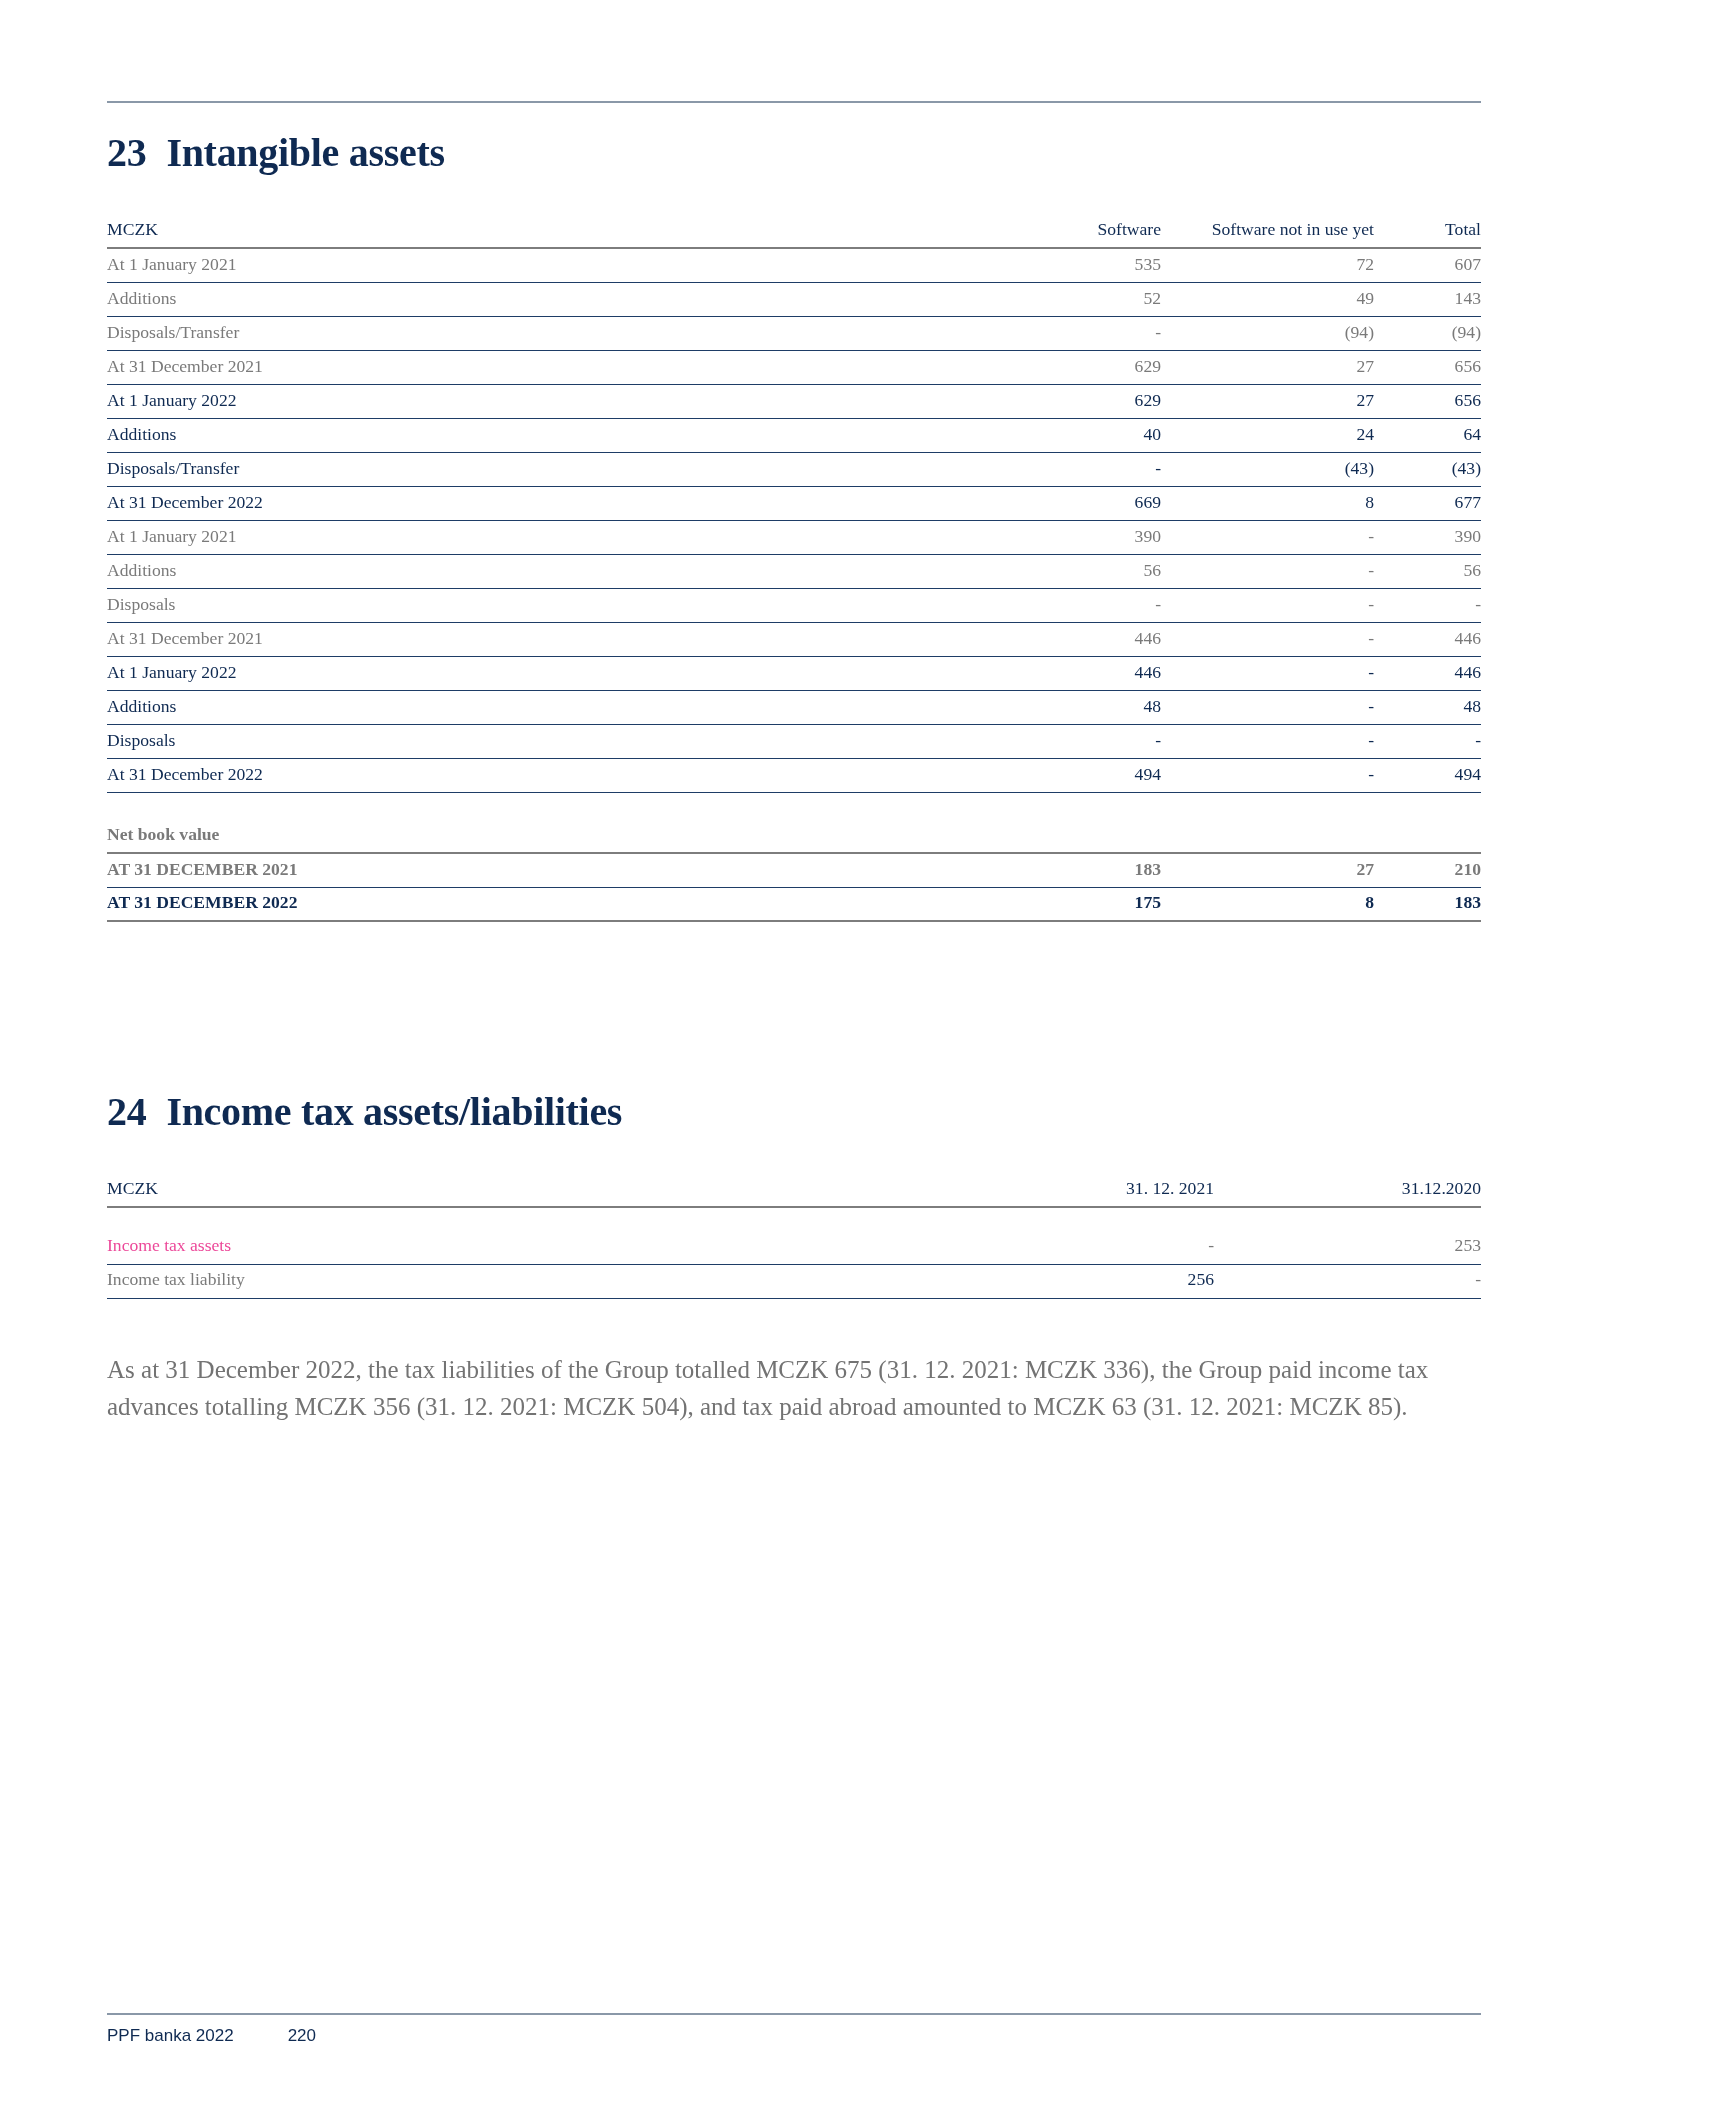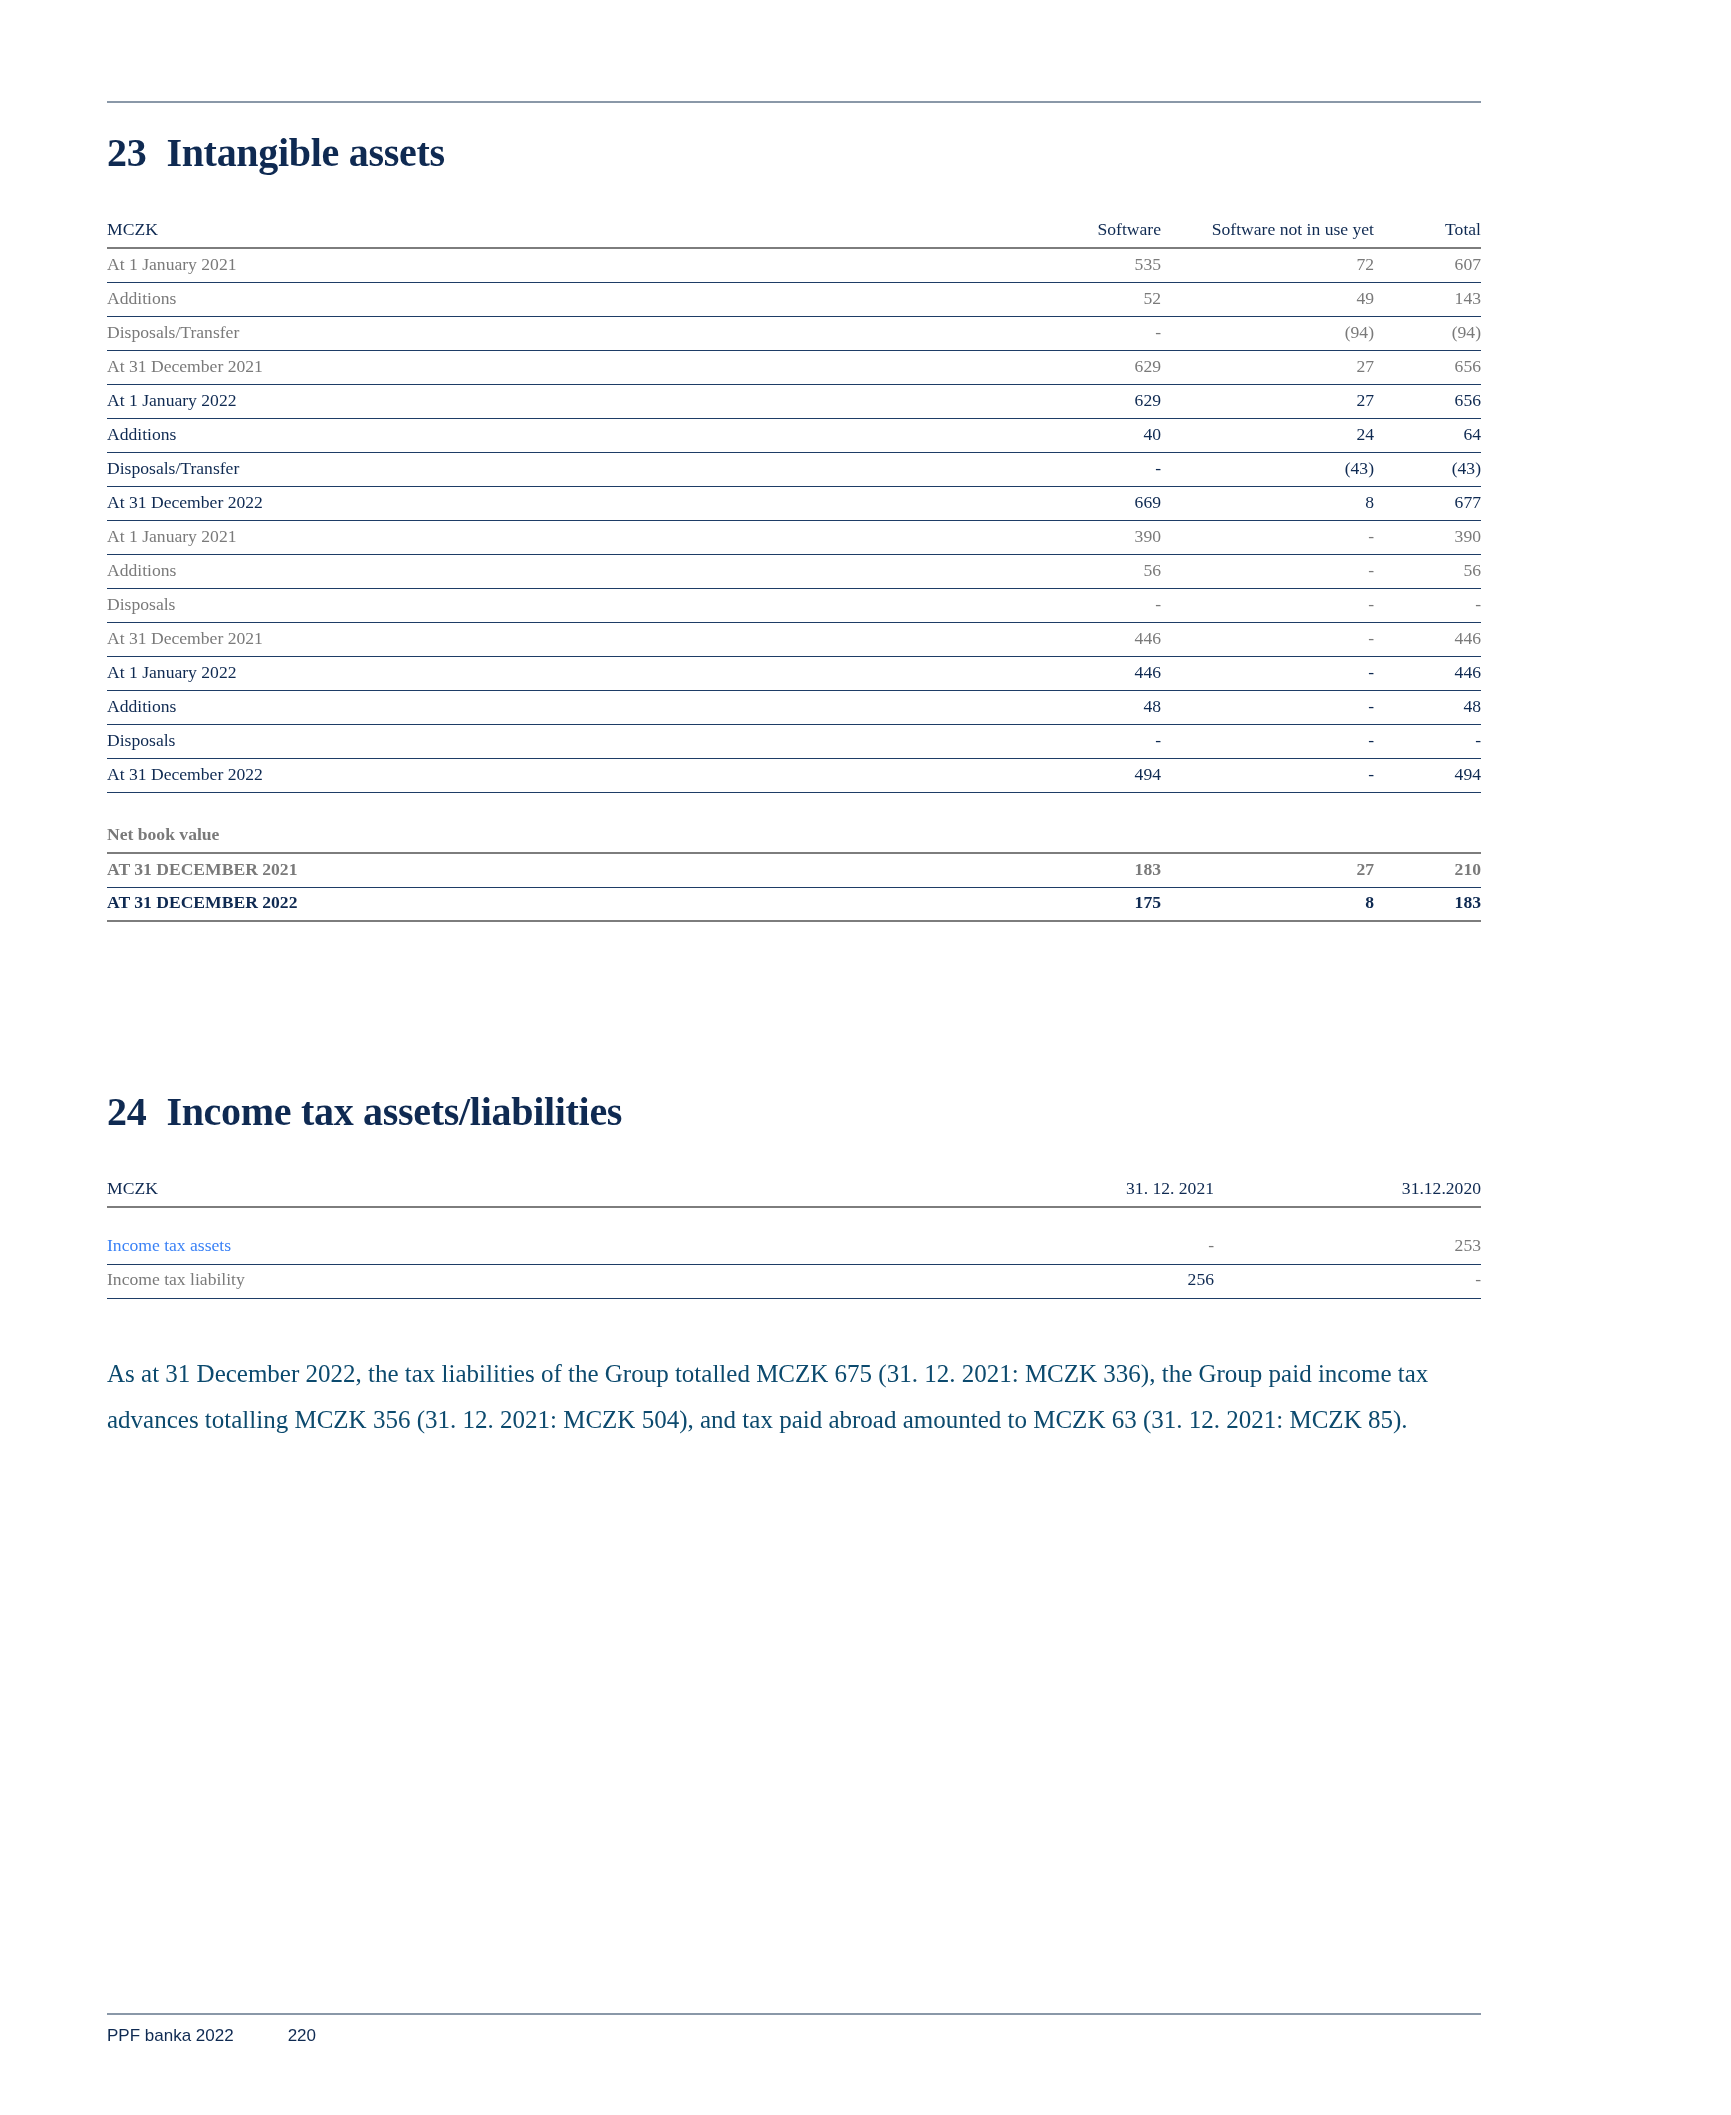--- a/index.html
+++ b/index.html
@@ -18,22 +18,22 @@
   .c2 { right: 107px; text-align: right; margin-left: 41px; }  
   .c3 { right: 0; text-align: right; }
   .hdr { border-bottom: 2.7px solid #7d7d7d; color: #0f2a52; }
   .cat { height: 57px; border-bottom: 2.7px solid #7d7d7d; color: #7a7a7a; font-weight: bold; }
   .r { border-bottom: 1.8px solid #1e3d66; }
   .gray { color: #7a7a7a; }
   .navy { color: #0f2a52; }
   .bold { font-weight: bold; }
   .last-gray { border-bottom: 2.7px solid #7d7d7d; }
   .gap { height: 20px; }
-  .para { position: absolute; left: 0; width: 1393px; font-size: 25px; line-height: 46px;
-          color: #0c4a6e; margin: 0; }
+  .para { position: absolute; left: 0; width: 1393px; font-size: 25px; line-height: 37px;
+          color: #737373; margin: 0; }
   .foot-rule { position: absolute; top: 2013px; left: 0; width: 1374px; height: 1.8px; background: #8a98a8; }
   .footer { position: absolute; top: 2026px; left: 0; font-family: "Liberation Sans", "DejaVu Sans", sans-serif;
             font-size: 17px; color: #0f2a52; }
   .footer span { display: inline-block; }
   .footer .pg { margin-left: 54px; text-align: right; }
   
   .t1 { right: 267px; text-align: right; }
   .t2 { right: 0; text-align: right; }
 </style>
 </head>
@@ -174,21 +174,21 @@
 
   <div class="tbl" style="top:1174px;">
     <div class="row hdr">
       <span class="c0">MCZK</span>
       <span class="t1">31. 12. 2021</span>
       <span class="t2">31.12.2020</span>
     </div>
     <div class="gap" style="height:22.6px;"></div>
     <div id="taxrows">
         <div class="row r">
-          <span class="c0" style="color: #3b82f6;">Income tax assets</span>
+          <span class="c0" style="color: #ec4899;">Income tax assets</span>
           <span class="t1" style="color: rgb(122, 122, 122);">-</span>
           <span class="t2" style="color: rgb(122, 122, 122);">253</span>
         </div>
         <div class="row r">
           <span class="c0" style="color: rgb(122, 122, 122);">Income tax liability</span>
           <span class="t1" style="color: rgb(15, 42, 82);">256</span>
           <span class="t2" style="color: rgb(122, 122, 122);">-</span>
         </div>
       </div>
   </div>

